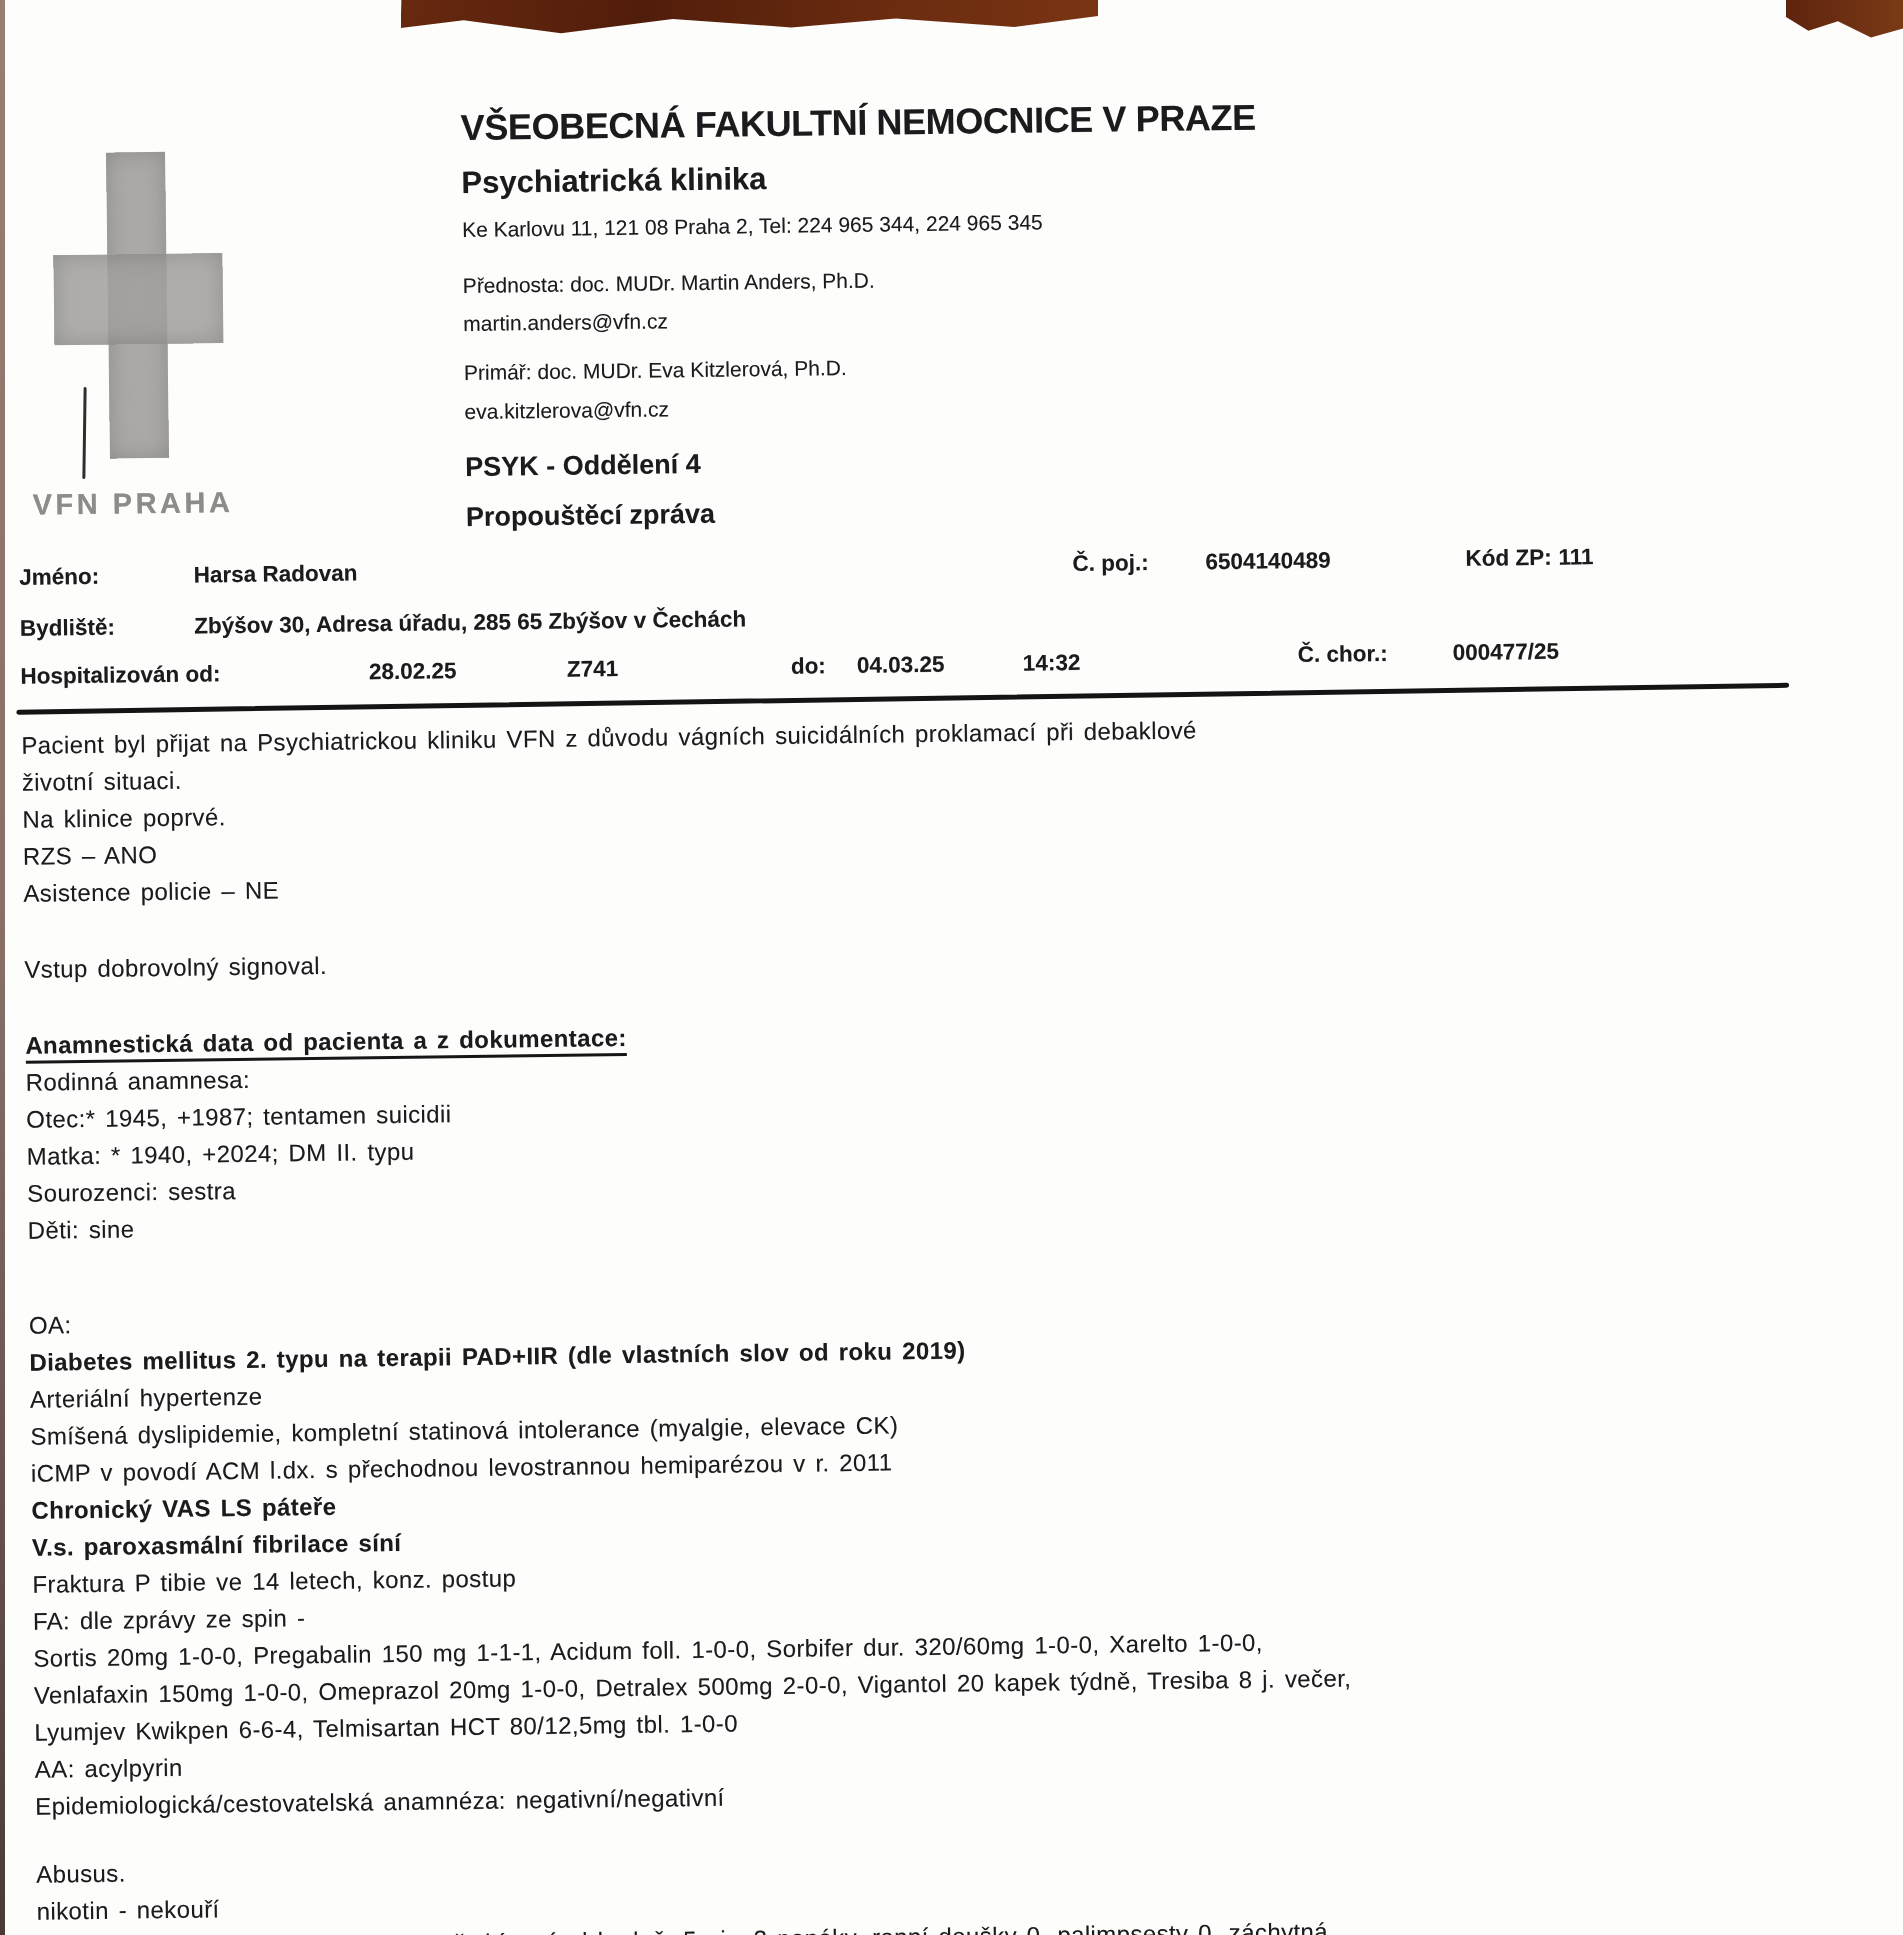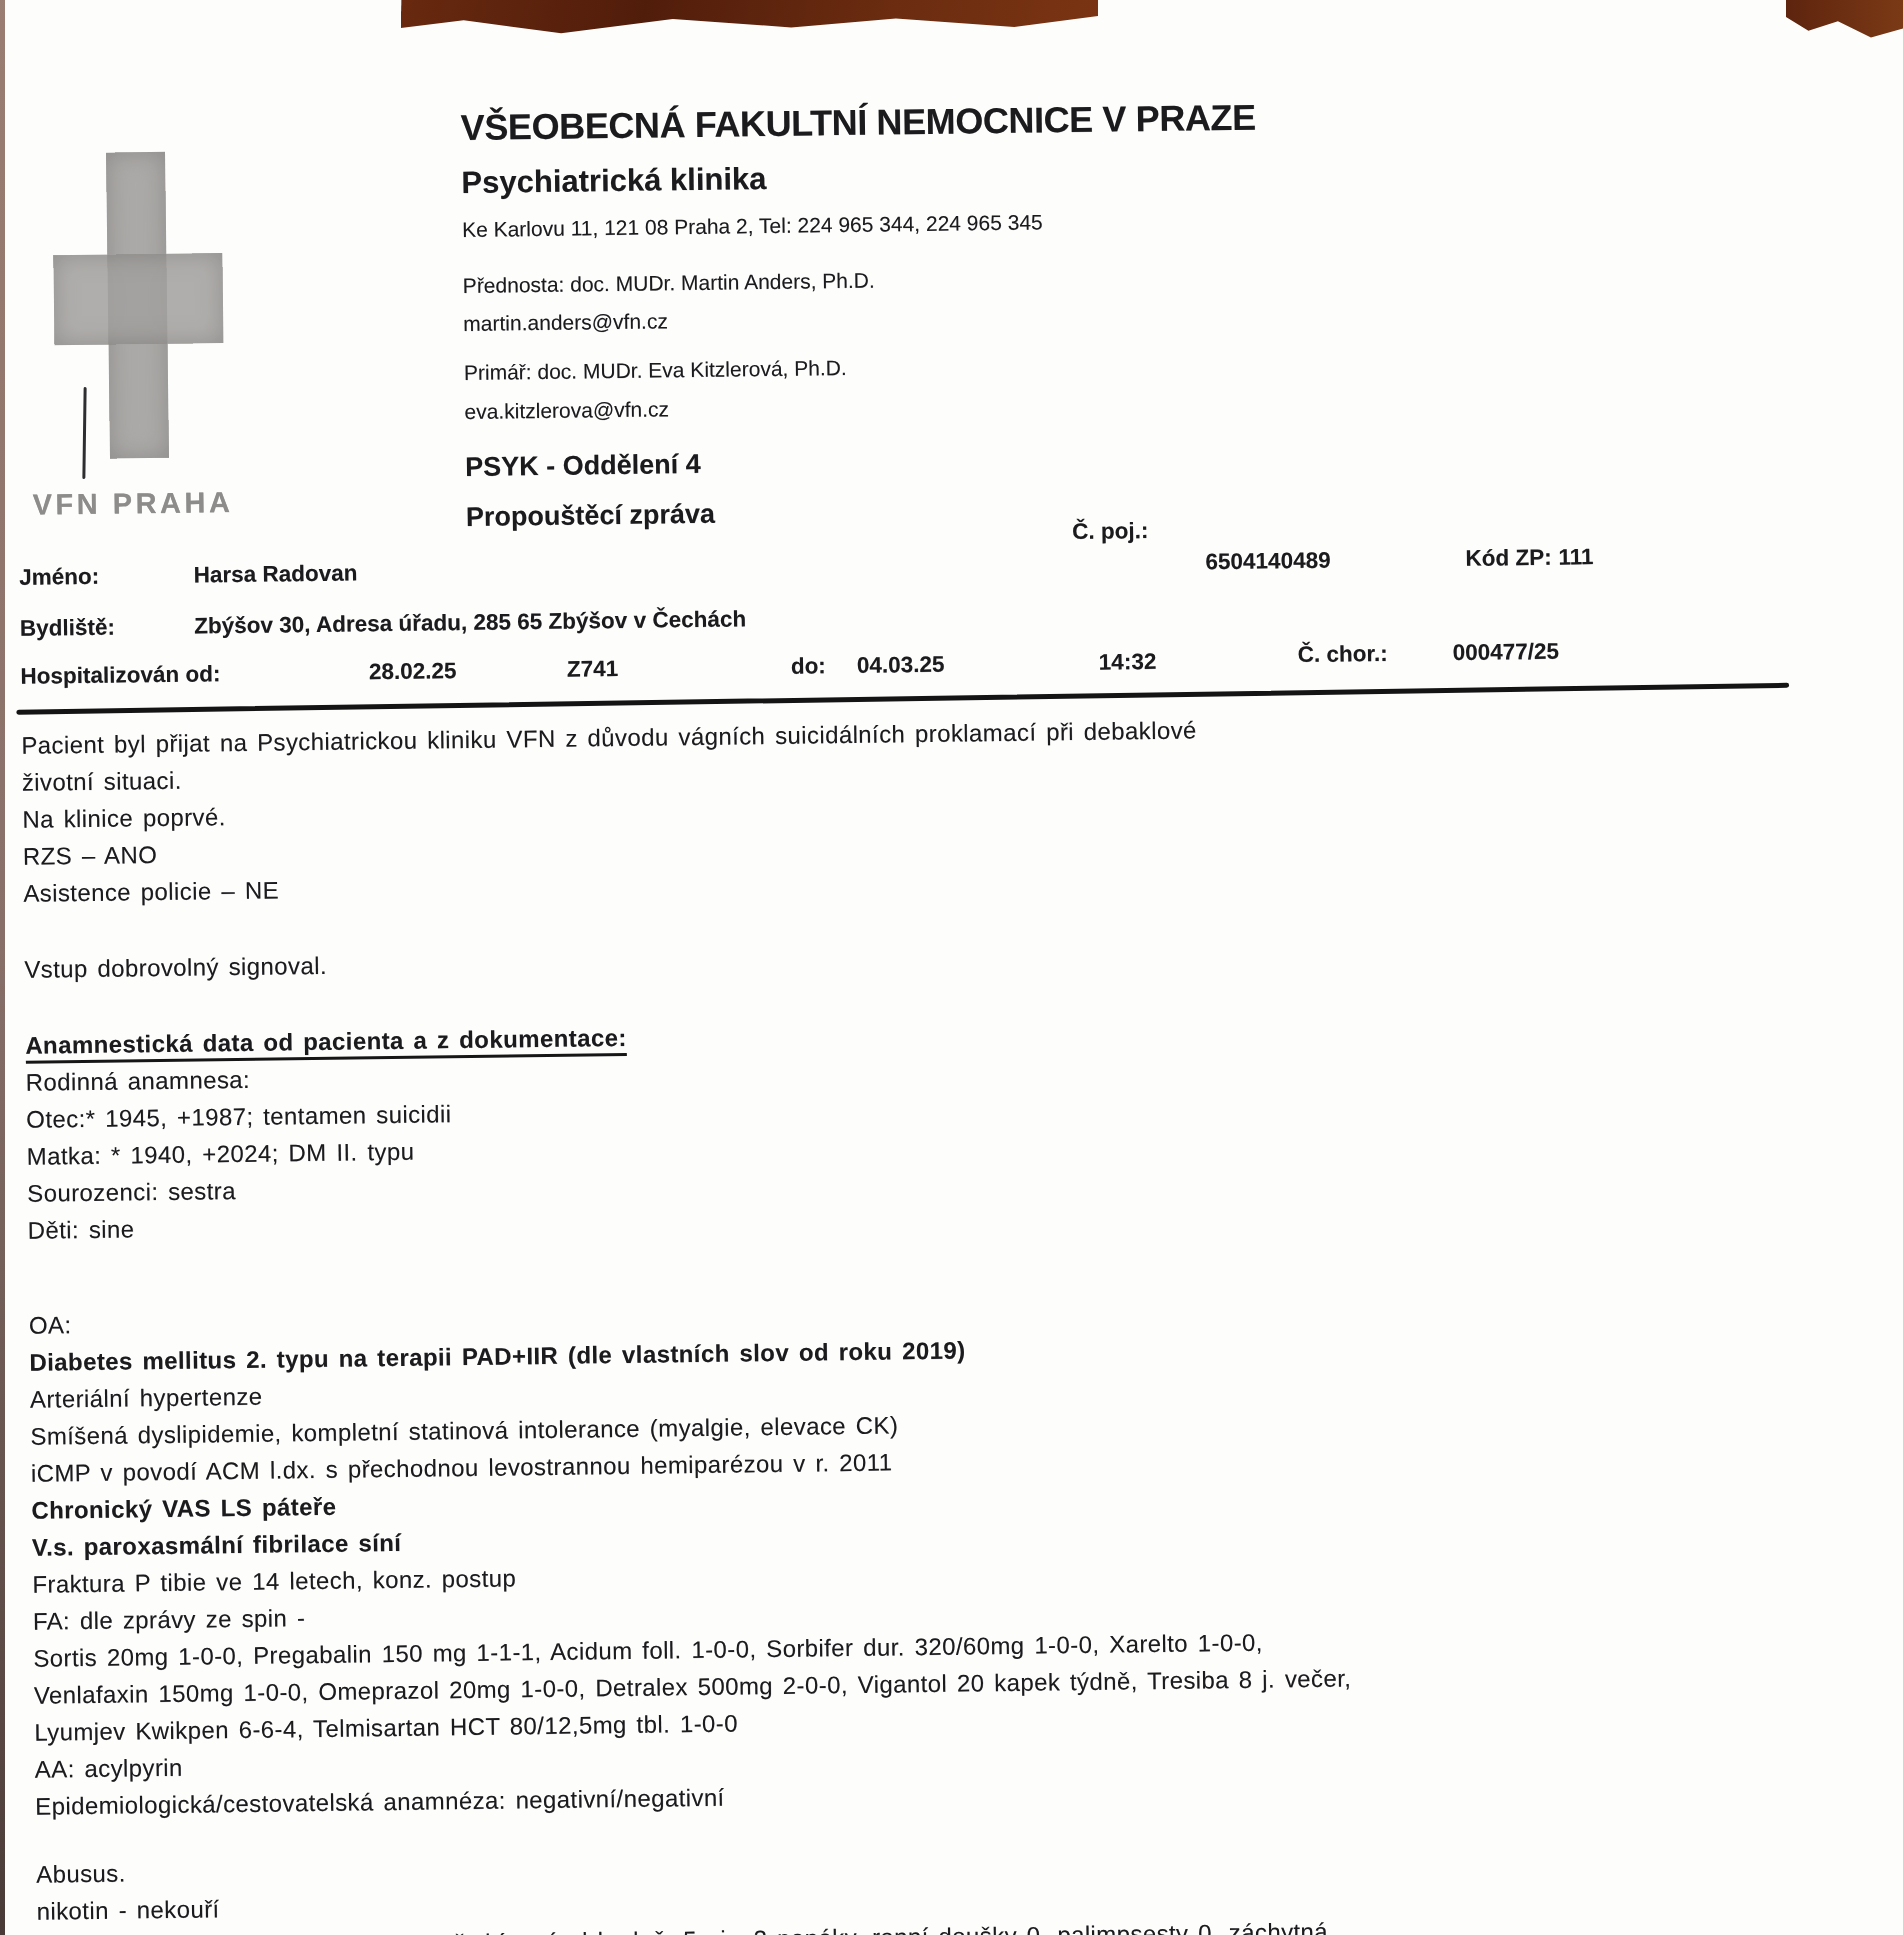--- a/index.html
+++ b/index.html
@@ -74,34 +74,34 @@
     <div class="hd" id="h-addr">Ke Karlovu 11, 121 08 Praha 2, Tel: 224 965 344, 224 965 345</div>
     <div class="hd" id="h-prednosta">Přednosta: doc. MUDr. Martin Anders, Ph.D.</div>
     <div class="hd" id="h-email1">martin.anders@vfn.cz</div>
     <div class="hd" id="h-primar">Primář: doc. MUDr. Eva Kitzlerová, Ph.D.</div>
     <div class="hd" id="h-email2">eva.kitzlerova@vfn.cz</div>
     <div class="hd" id="h-dept">PSYK - Oddělení 4</div>
     <div class="hd" id="h-doctitle">Propouštěcí zpráva</div>
 
     <div class="pf" style="left:11.6px;top:565px">Jméno:</div>
     <div class="pf" style="left:186px;top:565px">Harsa Radovan</div>
-    <div class="pf" style="left:1065px;top:533px">Č. poj.:</div>
+    <div class="pf" style="left:1065px;top:565px">Č. poj.:</div>
     <div class="pf" style="left:1198px;top:565px">6504140489</div>
     <div class="pf" style="left:1458px;top:565px">Kód ZP:</div>
     <div class="pf" style="left:1551px;top:565px">111</div>
 
     <div class="pf" style="left:11.6px;top:616px">Bydliště:</div>
     <div class="pf" style="left:186px;top:616px">Zbýšov 30, Adresa úřadu, 285 65 Zbýšov v Čechách</div>
 
     <div class="pf" style="left:11.6px;top:664px">Hospitalizován od:</div>
     <div class="pf" style="left:360px;top:664px">28.02.25</div>
     <div class="pf" style="left:558px;top:664px">Z741</div>
     <div class="pf" style="left:782px;top:664px">do:</div>
     <div class="pf" style="left:848px;top:664px">04.03.25</div>
-    <div class="pf" style="left:1090px;top:664px">14:32</div>
+    <div class="pf" style="left:1014px;top:664px">14:32</div>
     <div class="pf" style="left:1289px;top:659px">Č. chor.:</div>
     <div class="pf" style="left:1444px;top:659px">000477/25</div>
 
     <div id="rule"></div>
 
     <div id="body-lines">
         <div class="bl">Pacient byl přijat na Psychiatrickou kliniku VFN z důvodu vágních suicidálních proklamací při debaklové</div>
         <div class="bl">životní situaci.</div>
         <div class="bl">Na klinice poprvé.</div>
         <div class="bl">RZS – ANO</div>

